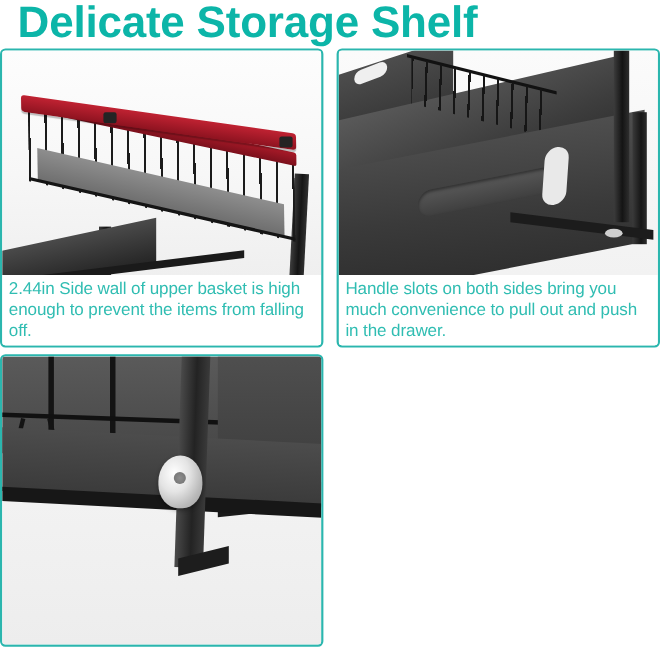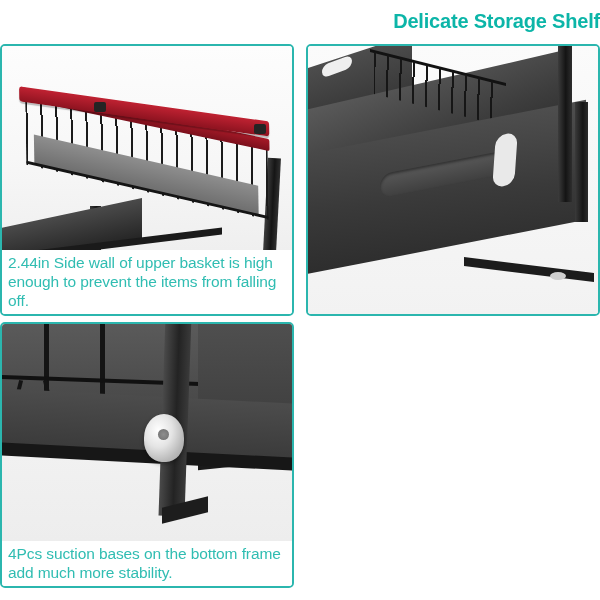--- a/index.html
+++ b/index.html
@@ -13,26 +13,27 @@
     font-family: "Liberation Sans", sans-serif;
     overflow: hidden;
     position: relative;
   }
 
   
   .page-title {
     width: 600px;
     height: 44px;
     line-height: 42px;
-    text-align: right;
-    font-size: 20px;
+    text-align: left;
+    font-size: 40px;
     font-weight: bold;
     color: #0cb5a8;
     letter-spacing: -0.2px;
     box-sizing: border-box;
+    padding-left: 16px;
   }
 
   
   .grid {
     position: absolute;
     top: 44px;
     left: 0;
     width: 600px;
     height: 556px;
     display: grid;
@@ -472,35 +473,35 @@
       <div class="innerrail"></div>
       <div class="innerwires"></div>
       <div class="frontface"></div>
       <div class="slot-front"></div>
       <div class="slot-side"></div>
       <div class="post-right"></div>
       <div class="post-right2"></div>
       <div class="basebar"></div>
       <div class="foot"></div>
     </div>
+    <div class="caption three-line">Handle slots on both sides bring you much convenience to pull out and push in the drawer.</div>
   </div>
 
   <div class="card">
     <div class="photo p3">
       <div class="panelface"></div>
       <div class="divider1"></div>
       <div class="divider2"></div>
       <div class="wire-rail"></div>
       <div class="wire-v1"></div>
       <div class="wire-v2"></div>
       <div class="rearpanel"></div>
       <div class="rearedge"></div>
       <div class="shelfbody"></div>
       <div class="shelf-edge"></div>
       <div class="legpost"></div>
       <div class="legfoot"></div>
       <div class="suction"></div>
     </div>
-    <div class="caption two-line">4Pcs suction bases on the bottom frame add much more stability.</div>
   </div>
 
 
 </div>
 
 </body></html>

